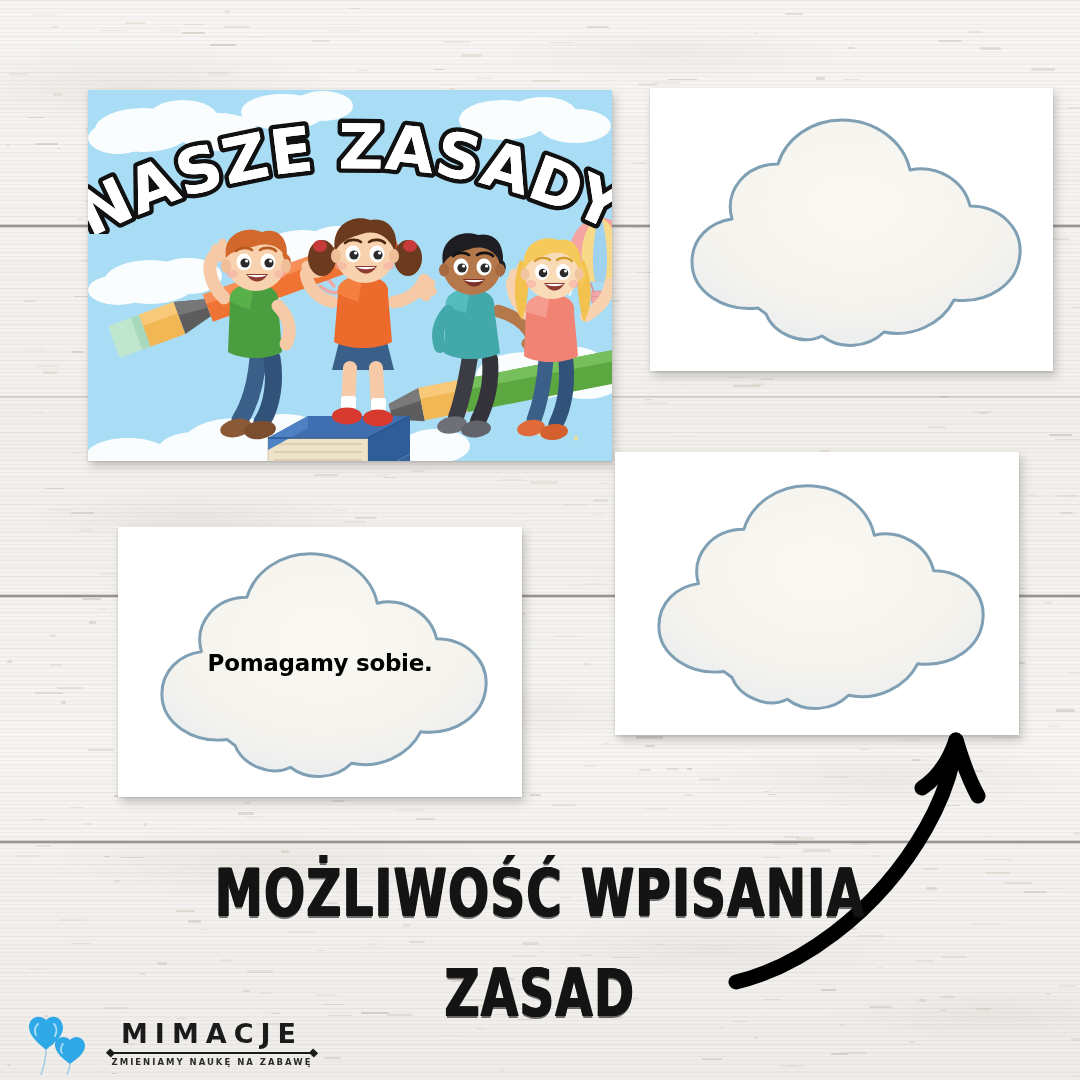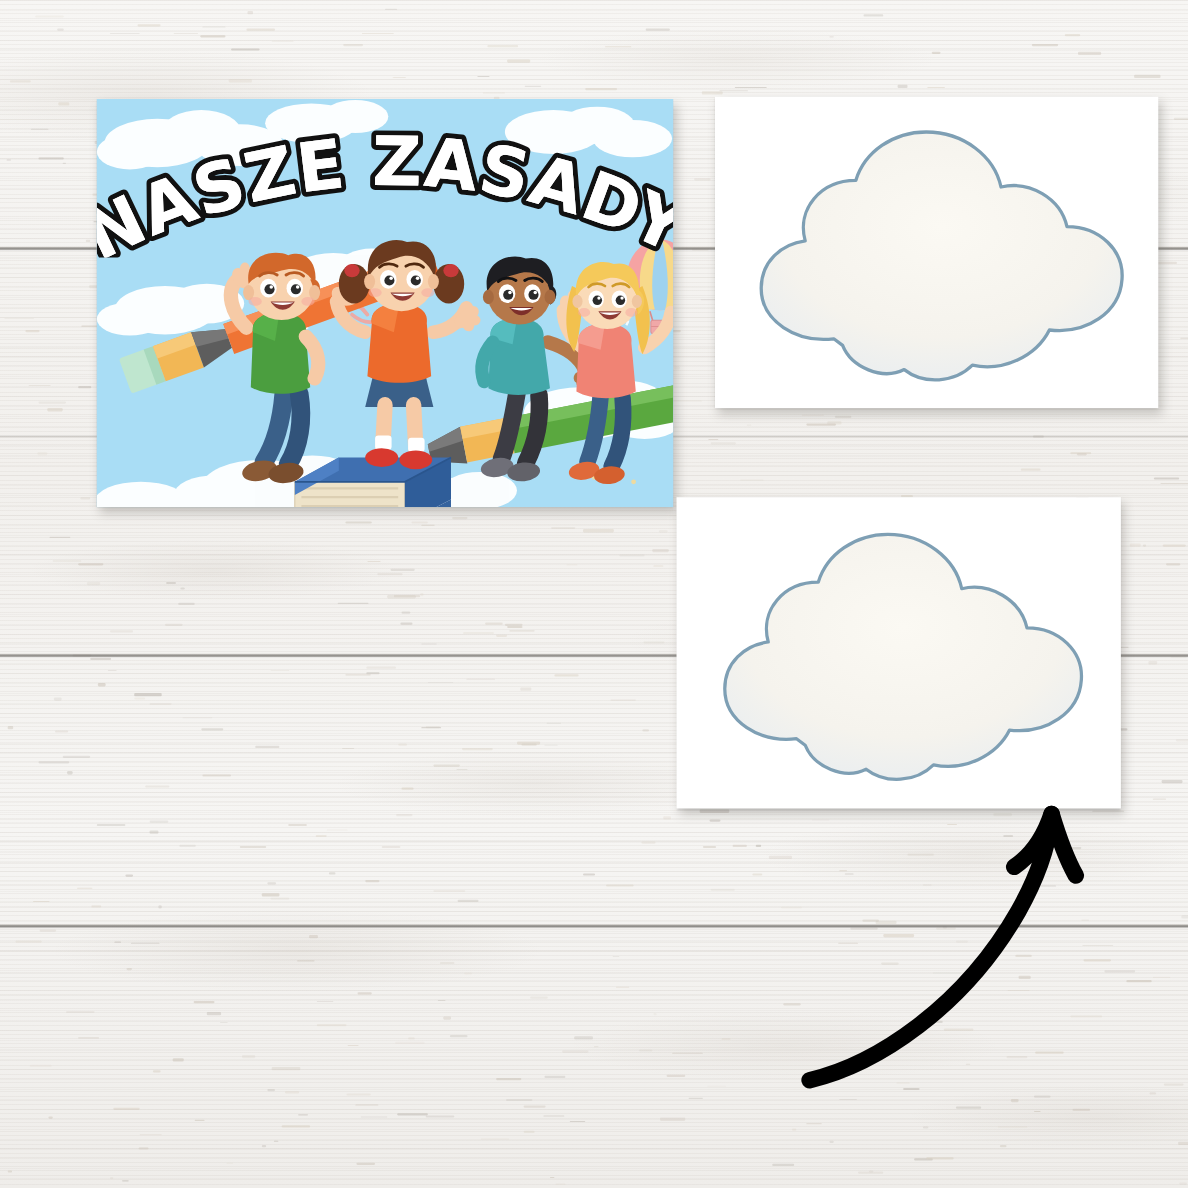--- a/index.html
+++ b/index.html
@@ -967,20 +967,58 @@
                    C338 104 360 126 358 152
                    C356 182 326 202 292 198
                    C280 222 250 236 222 230
                    C206 246 178 248 160 234
                    C140 244 112 232 104 212 Z" fill="url(#cg1)" stroke="#7e9fb4" stroke-width="3" stroke-linejoin="round"></path>
         </g>
       </svg>
     </div>
   </div>
 
+  <div class="card" id="card-bottom-left">
+    <div class="cloud-wrap">
+      <svg class="cloud-svg" width="382" height="252" viewBox="0 0 380 255">
+        <defs>
+          <radialGradient id="cg2" cx="50%" cy="38%" r="72%">
+            <stop offset="0%" stop-color="#fbf9f3"></stop>
+            <stop offset="62%" stop-color="#f5f3ed"></stop>
+            <stop offset="100%" stop-color="#e6ecf1"></stop>
+          </radialGradient>
+        </defs>
+        <path d="M96 206
+                 C62 210 30 190 30 160
+                 C30 136 48 120 70 117
+                 C62 88 84 62 116 62
+                 C124 36 150 18 180 18
+                 C214 18 242 40 248 68
+                 C274 62 302 78 308 104
+                 C338 104 360 126 358 152
+                 C356 182 326 202 292 198
+                 C280 222 250 236 222 230
+                 C206 246 178 248 160 234
+                 C140 244 112 232 104 212 Z" fill="#ffffff" stroke="#ffffff" stroke-width="19" stroke-linejoin="round"></path>
+        <path d="M96 206
+                 C62 210 30 190 30 160
+                 C30 136 48 120 70 117
+                 C62 88 84 62 116 62
+                 C124 36 150 18 180 18
+                 C214 18 242 40 248 68
+                 C274 62 302 78 308 104
+                 C338 104 360 126 358 152
+                 C356 182 326 202 292 198
+                 C280 222 250 236 222 230
+                 C206 246 178 248 160 234
+                 C140 244 112 232 104 212 Z" fill="url(#cg2)" stroke="#7e9fb4" stroke-width="3" stroke-linejoin="round"></path>
+      </svg>
+    </div>
+    <div class="cloud-text" style="top:123px; font-size:23px;">Pomagamy sobie.</div>
+  </div>
 
   <div class="card" id="card-right">
     <div class="cloud-wrap">
       <svg class="cloud-svg" width="382" height="252" viewBox="0 0 380 255">
         <defs>
           <radialGradient id="cg3" cx="50%" cy="38%" r="72%">
             <stop offset="0%" stop-color="#fbf9f3"></stop>
             <stop offset="62%" stop-color="#f5f3ed"></stop>
             <stop offset="100%" stop-color="#e6ecf1"></stop>
           </radialGradient>
@@ -1013,15 +1051,35 @@
     </div>
     <div class="cloud-text" style="top:126px; font-size:23px;"></div>
   </div>
 
   <svg id="arrow-doodle" viewBox="0 0 330 320">
     <path d="M36 282 C96 268 176 216 226 128 C243 98 252 72 256 44" fill="none" stroke="#000000" stroke-width="15" stroke-linecap="round"></path>
     <path d="M256 40 C250 58 240 76 222 88" fill="none" stroke="#000000" stroke-width="15" stroke-linecap="round"></path>
     <path d="M256 40 C262 60 268 78 278 96" fill="none" stroke="#000000" stroke-width="15" stroke-linecap="round"></path>
   </svg>
 
-
+  <div id="headline">
+    <div class="hl-line l1">MOŻLIWOŚĆ WPISANIA</div>
+    <div class="hl-line l2">ZASAD</div>
+  </div>
+
+  <div id="logo">
+    <svg class="logo-balloons" viewBox="0 0 62 60">
+      <path d="M20 4 C13 -3 2 2 3 12 C4 22 16 30 20 34 C24 30 37 22 37 12 C37 2 27 -3 20 4 Z" fill="#2fa8e8"></path>
+      <path d="M12 8 C9 10 8 15 10 19" stroke="#a8dcf7" stroke-width="2" fill="none" stroke-linecap="round"></path>
+      <path d="M28 8 C31 11 31 16 29 20" stroke="#a8dcf7" stroke-width="2" fill="none" stroke-linecap="round"></path>
+      <path d="M44 24 C38 18 28 22 29 30 C30 38 40 45 44 48 C48 45 59 38 59 30 C59 22 50 18 44 24 Z" fill="#2fa8e8"></path>
+      <path d="M37 28 C35 30 34 34 36 37" stroke="#a8dcf7" stroke-width="1.8" fill="none" stroke-linecap="round"></path>
+      <path d="M20 34 C20 44 17 52 15 59" stroke="#9ec9de" stroke-width="1.4" fill="none"></path>
+      <path d="M44 48 C44 52 42 56 41 59" stroke="#9ec9de" stroke-width="1.4" fill="none"></path>
+    </svg>
+    <div class="logo-text-wrap">
+      <div class="logo-name">MIMACJE</div>
+      <div class="logo-rule"></div>
+      <div class="logo-tag">ZMIENIAMY NAUKĘ NA ZABAWĘ</div>
+    </div>
+  </div>
 
 </div>
 
 </body></html>

